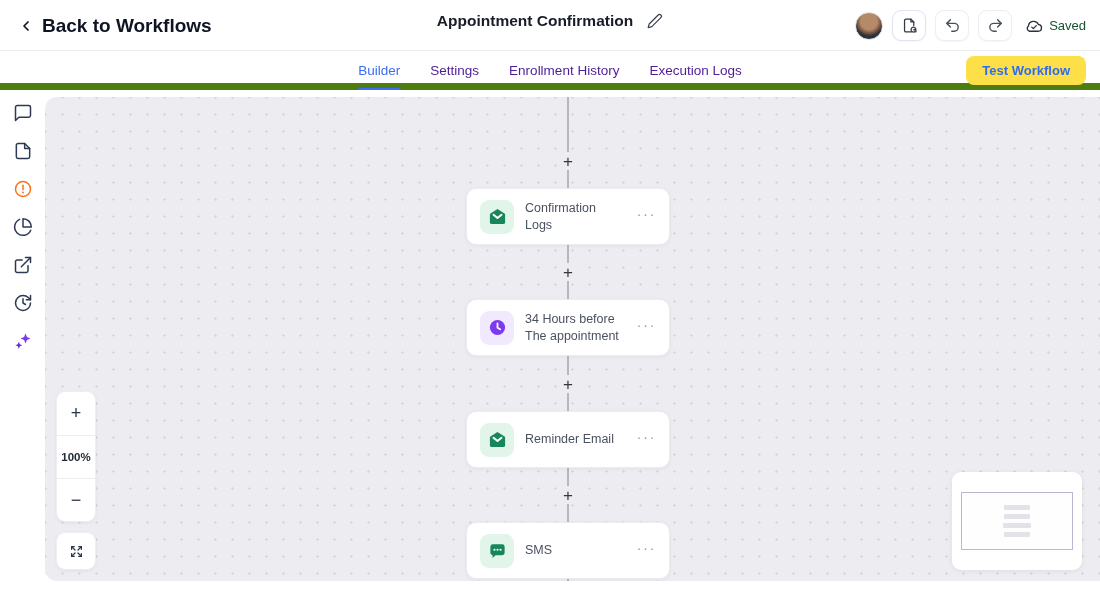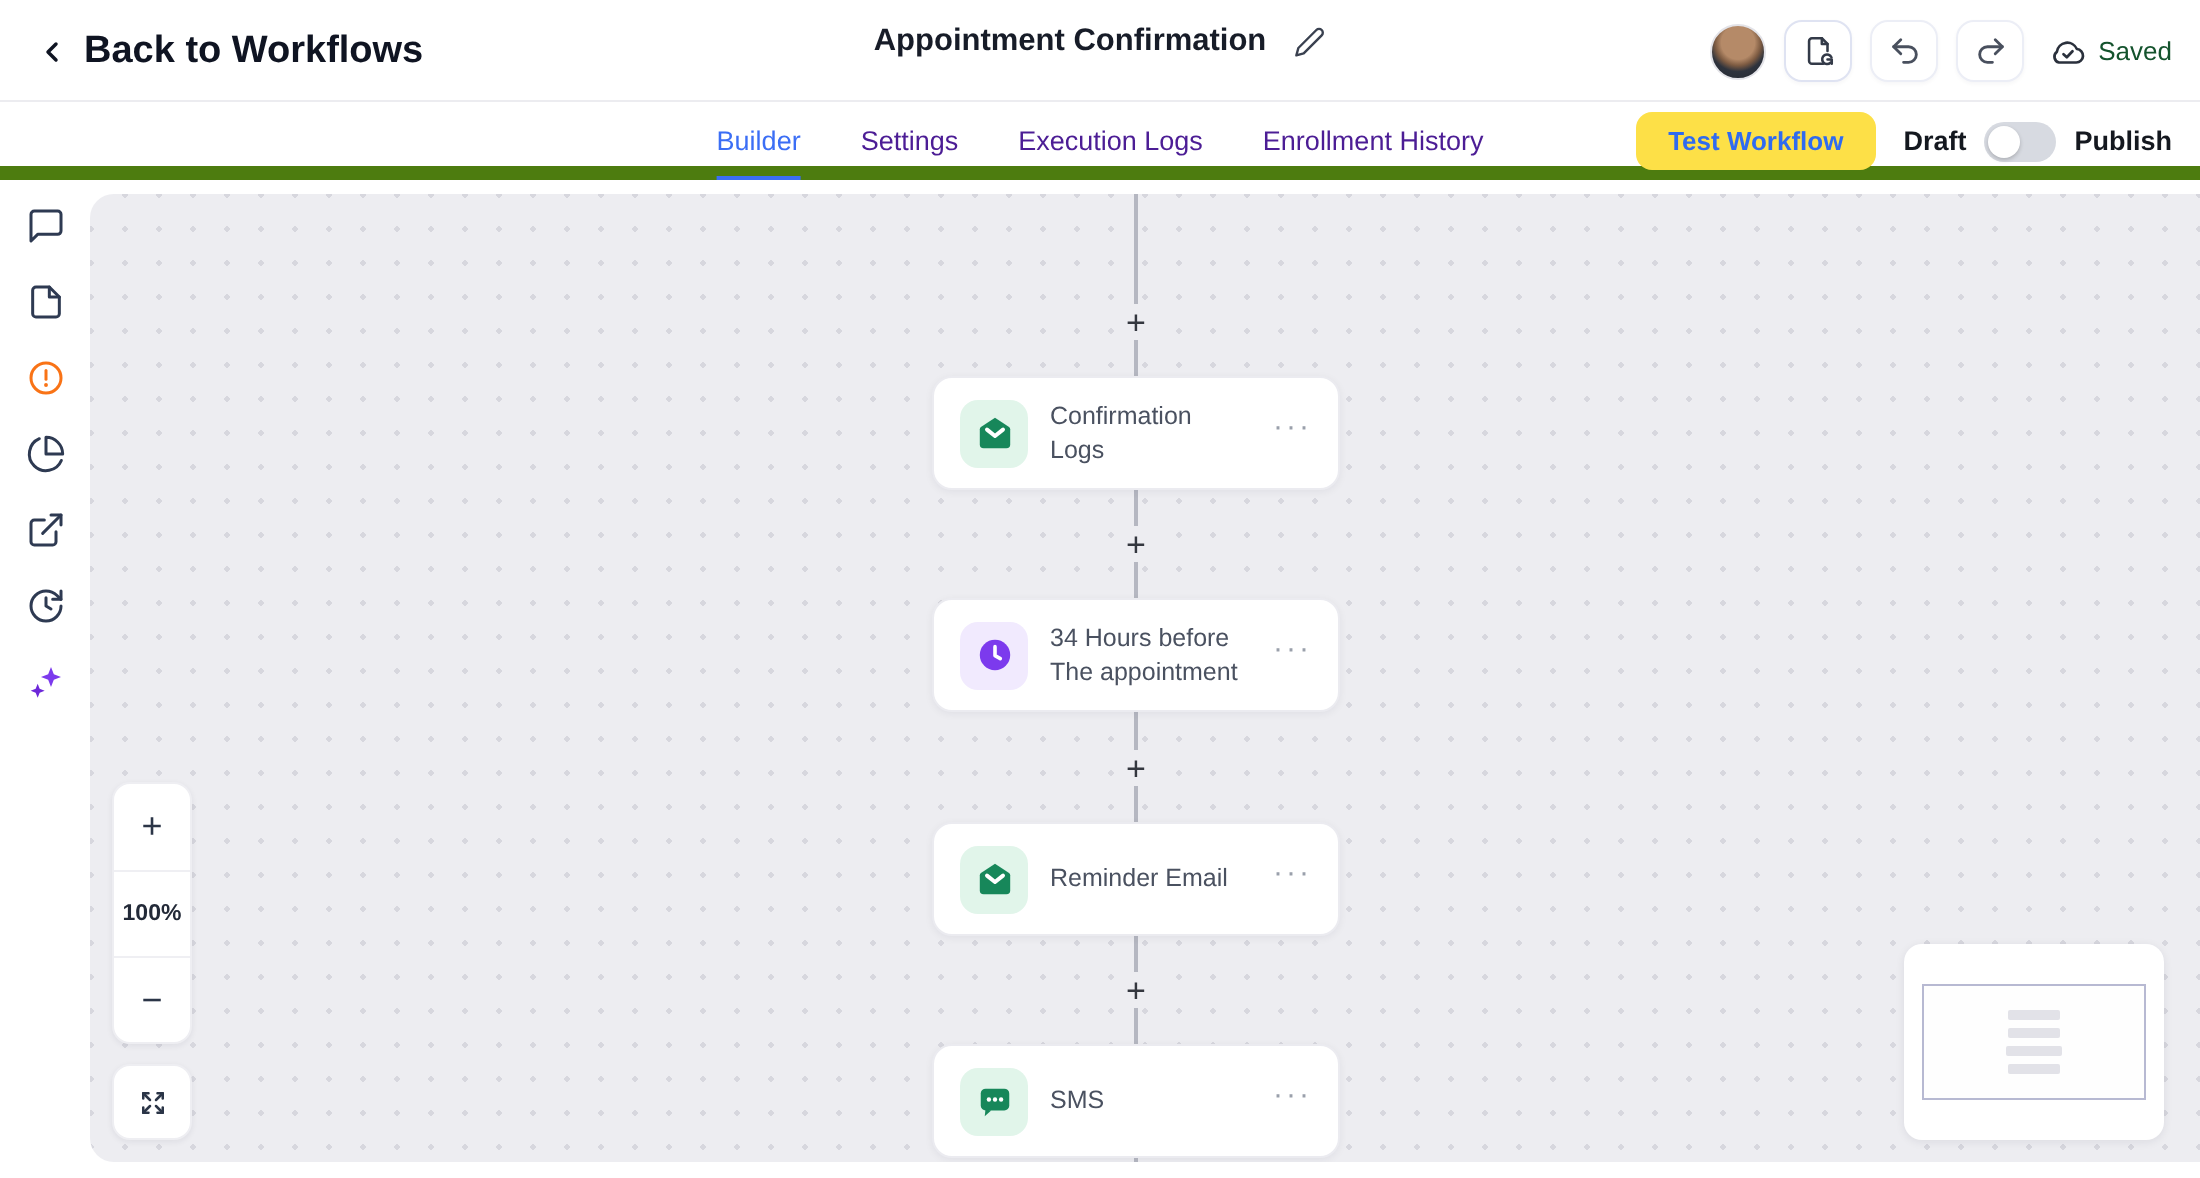--- a/index.html
+++ b/index.html
@@ -119,32 +119,25 @@
       </span>
       <span class="saved-label">Saved</span>
     </div>
   </div>
 </div>
 
 <div class="tabbar">
   <div class="tabs">
     <div class="tab active">Builder</div>
     <div class="tab">Settings</div>
+    <div class="tab">Enrollment History</div>
     <div class="tab">Execution Logs</div>
-    <div class="tab">Enrollment History</div>
   </div>
   <div class="tabbar-right">
     <button class="test-btn">Test Workflow</button>
-    <div class="toggle-group">
-      <span class="toggle-label">Draft</span>
-      <div class="toggle">
-          <div class="knob"></div>
-        </div>
-      <span class="toggle-label">Publish</span>
-    </div>
   </div>
 </div>
 
 <div class="tool-sidebar">
   <div class="tool-icon">
     <svg width="20" height="20" viewBox="0 0 24 24" fill="none" stroke="#2e3a52" stroke-width="1.8" stroke-linecap="round" stroke-linejoin="round">
         <path d="M21 15a2 2 0 0 1-2 2H7l-4 4V5a2 2 0 0 1 2-2h14a2 2 0 0 1 2 2z"></path>
       </svg>
   </div>
   <div class="tool-icon">

